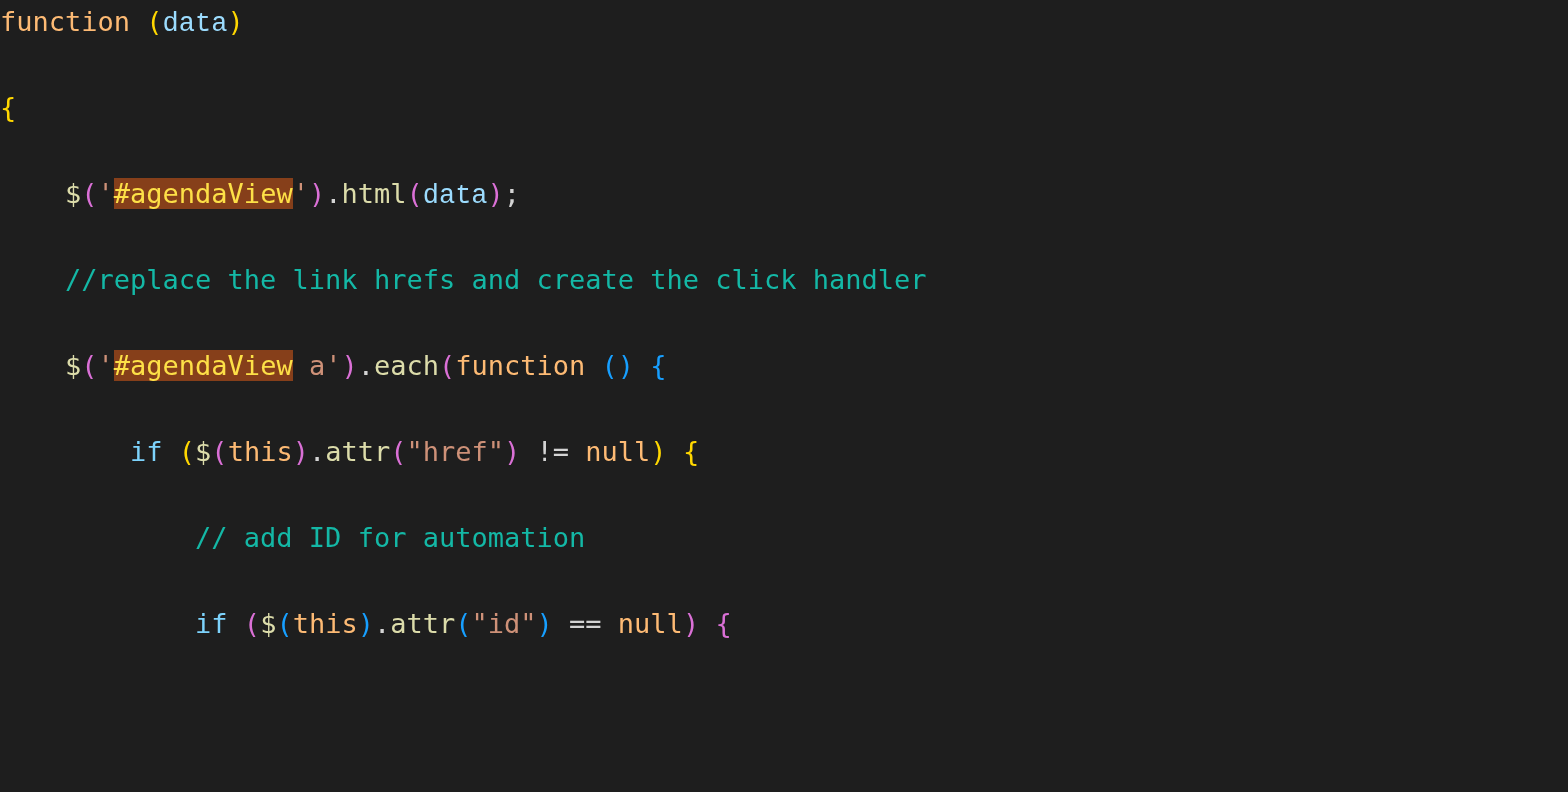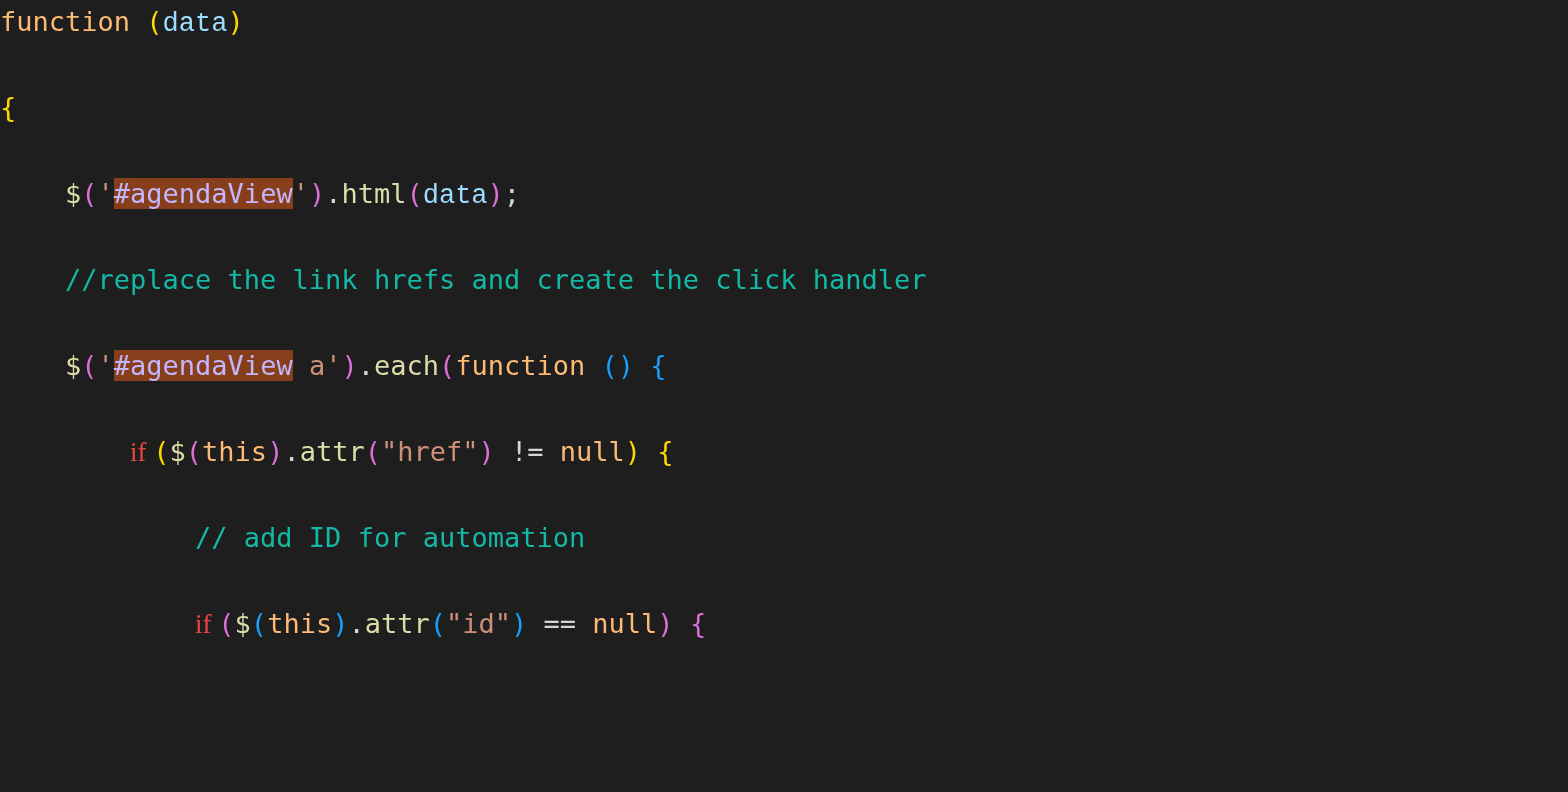--- a/index.html
+++ b/index.html
@@ -21,32 +21,32 @@
     letter-spacing: 0px;
   }
   .line {
     display: block;
     position: relative;
     padding-left: 0;
     height: 43px;
   }
   
   .kw     { color: #fdba74; }           
-  .kwctl  { color: #ef4444; font-family: Liberation Serif, serif; }           
+  .kwctl  { color: #7dd3fc; }           
   .fn     { color: #dcdcaa; }           
   .num    { color: #b5cea8; }           
   .str    { color: #ce9178; }         
   .cmt    { color: #14b8a6; }           
   .ident  { color: #9cdcfe; font-family: Liberation Mono, monospace; }           
   .punc   { color: #d4d4d4; }           
   .brY    { color: #ffd700; }           
   .brP    { color: #da70d6; }           
   .brB    { color: #179fff; }           
   .op     { color: #d4d4d4; }
-  .sel    { background: #863f1a; color:#c4b5fd; }  
+  .sel    { background: #863f1a; color:#fde047; }  
   
   
   .ig {
     display: inline-block;
     position: relative;
   }
   .guide {
     position: absolute;
     top: 0;
     bottom: 0;

